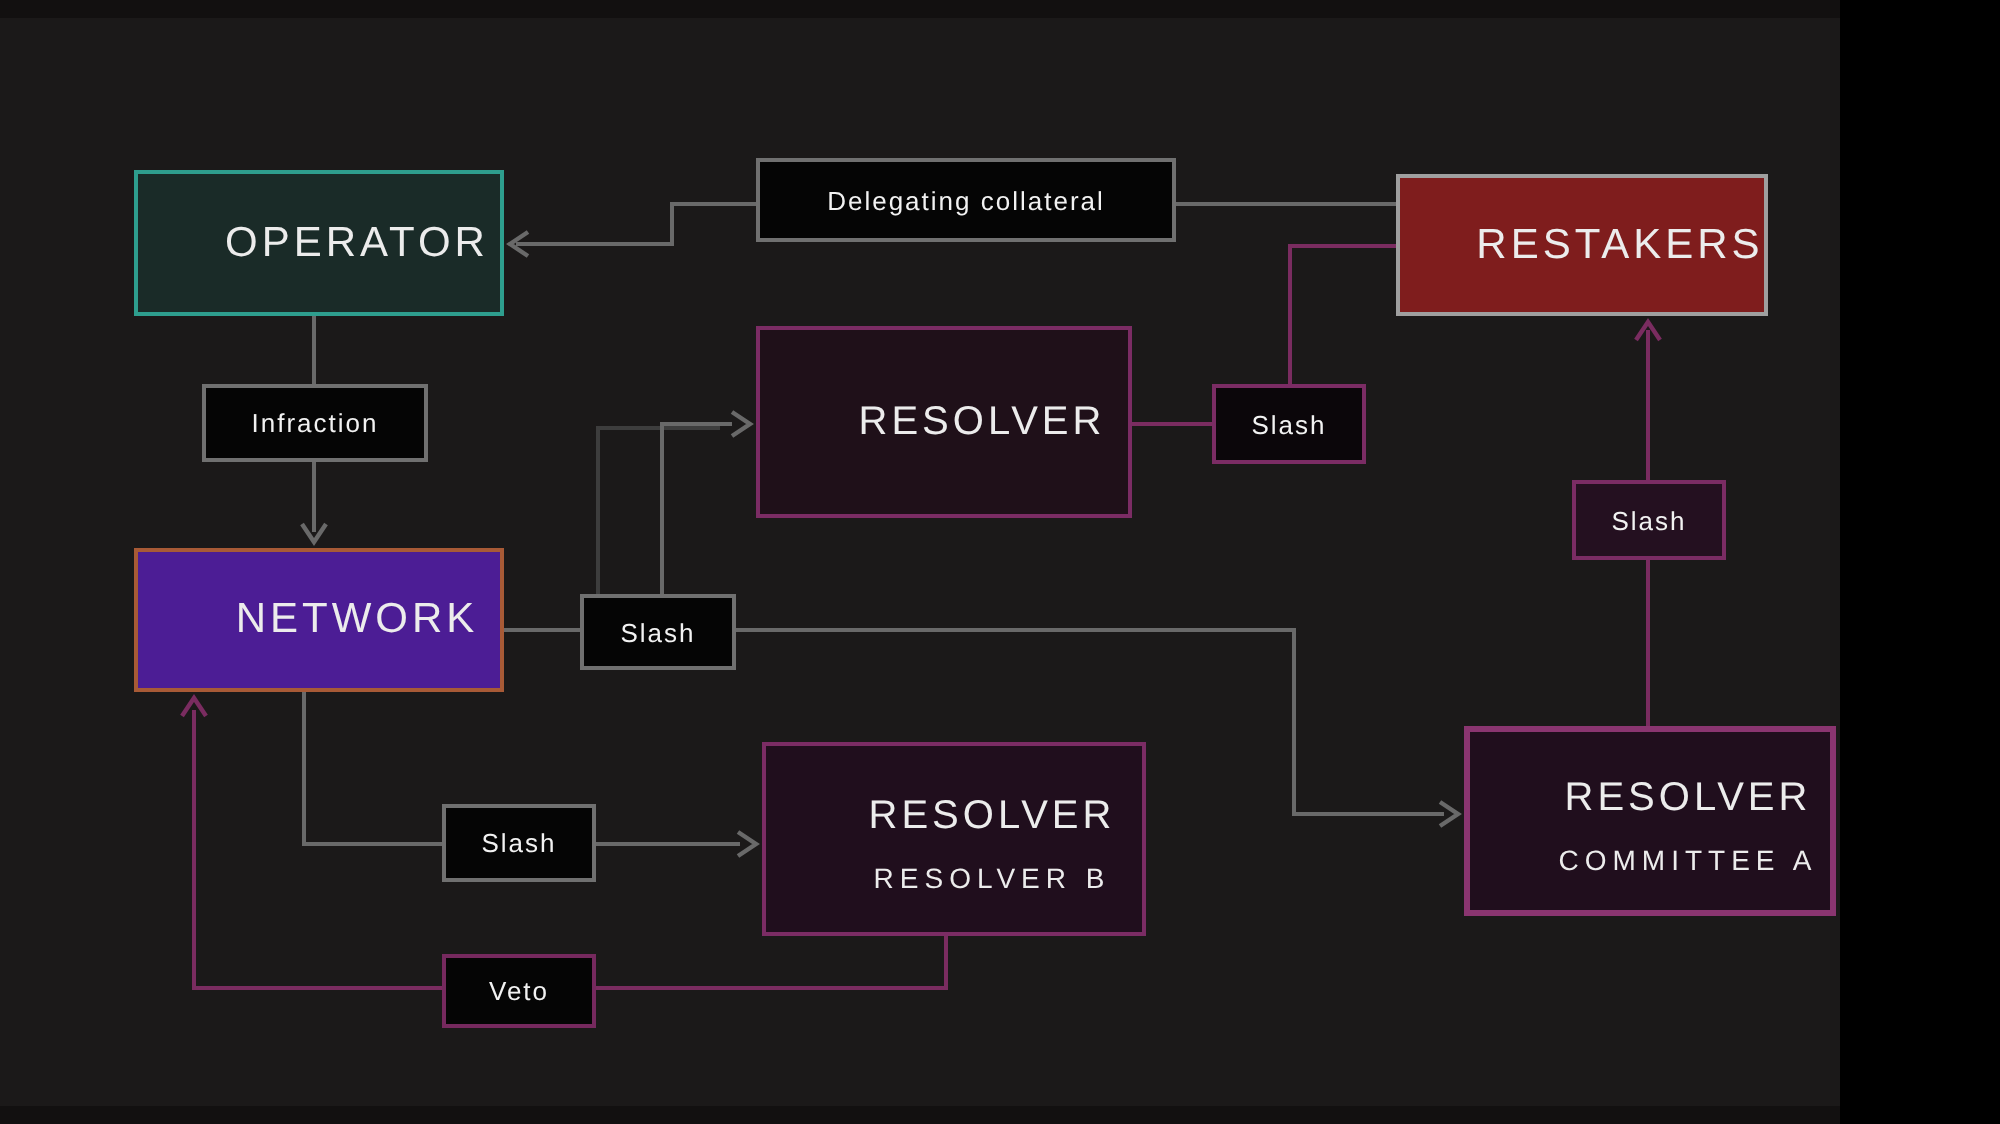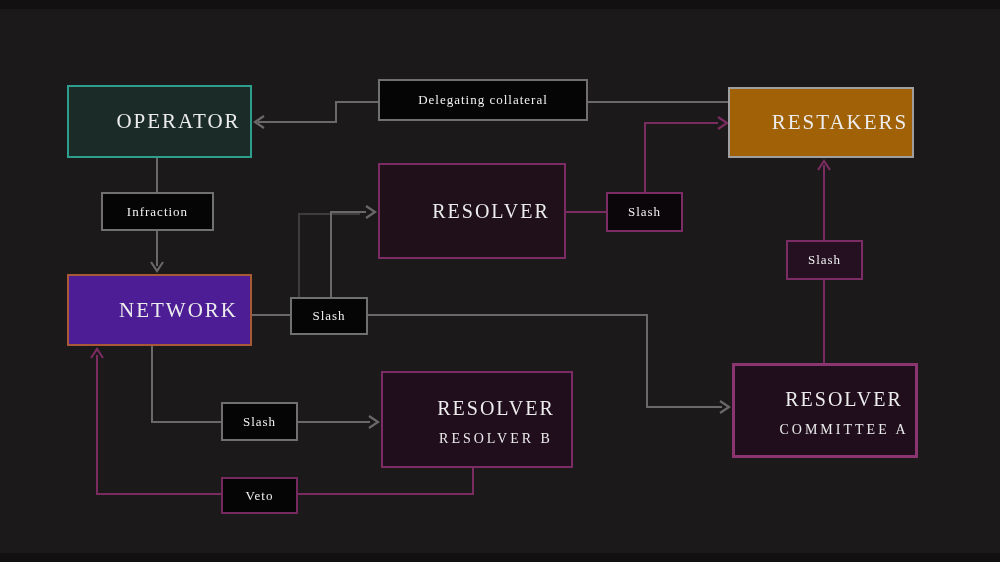--- a/index.html
+++ b/index.html
@@ -1,19 +1,19 @@
 <!DOCTYPE html>
 <html style="--background: #1b1919; --frame-bar: #121010; --operator-border: #2e9e8e; --network-border: #a85a36; --restakers-border: #9f9f9f; --purple-border: #7b2c64; --committee-a-border: #8a3570; --veto-border: #76295e; --label-border: #707070; --gray-line: #696969; --dark-line: #3d3d3d; --purple-line: #7a2c60;"><head>
 <meta charset="utf-8">
 <style>
   html,body{margin:0;padding:0;background:#000;}
   #stage{
-    position:relative;width:1000px;height:562px;overflow:hidden;
+    position:relative;width:920px;height:562px;overflow:hidden;
     background:var(--background,#1b1919);
-    font-family:Liberation Serif, serif;
+    font-family:Liberation Sans, sans-serif;
   }
   .frame-bar{position:absolute;left:0;width:1000px;height:9px;background:var(--frame-bar,#121010);}
   .frame-bar.top{top:0;} .frame-bar.bottom{bottom:0;}
 
   
   .seg{position:absolute;}
   .seg.h{height:2px;} .seg.v{width:2px;}
   .seg.gray{background:var(--gray-line,#696969);}
   .seg.dark{background:var(--dark-line,#3d3d3d);}
   .seg.purple{background:var(--purple-line,#7a2c60);}
@@ -30,21 +30,21 @@
   
   .node{
     position:absolute;display:flex;flex-direction:column;align-items:center;justify-content:center;
     color:#ececec;text-align:center;box-sizing:border-box;padding-left:38px;
   }
   .node .big{font-size:21px;letter-spacing:2px;}
   .node .big2{font-size:20px;line-height:31px;letter-spacing:2px;}
   .node .sub{font-size:14px;letter-spacing:3px;margin-top:7px;}
 
   .operator{left:67px;top:85px;width:185px;height:73px;border:2px solid var(--operator-border,#2e9e8e);background:#1a2b28;}
-  .restakers{left:728px;top:87px;width:186px;height:71px;border:2px solid var(--restakers-border,#9f9f9f);background:#a16207;}
+  .restakers{left:698px;top:87px;width:186px;height:71px;border:2px solid var(--restakers-border,#9f9f9f);background:#7f1d1d;}
   .network{left:67px;top:274px;width:185px;height:72px;border:2px solid var(--network-border,#a85a36);background:#4c1d95;}
   .automated{left:378px;top:163px;width:188px;height:96px;border:2px solid var(--purple-border,#7b2c64);background:#1f1019;}
   .committee-a{left:732px;top:363px;width:186px;height:95px;border:3px solid var(--committee-a-border,#8a3570);background:#200e1d;}
   .committee-b{left:381px;top:371px;width:192px;height:97px;border:2px solid var(--purple-border,#7b2c64);background:#200e1d;}
 
   
   .elabel{
     position:absolute;display:flex;align-items:center;justify-content:center;
     color:#f2f2f2;font-size:13px;letter-spacing:1px;box-sizing:border-box;background:#050505;
   }

